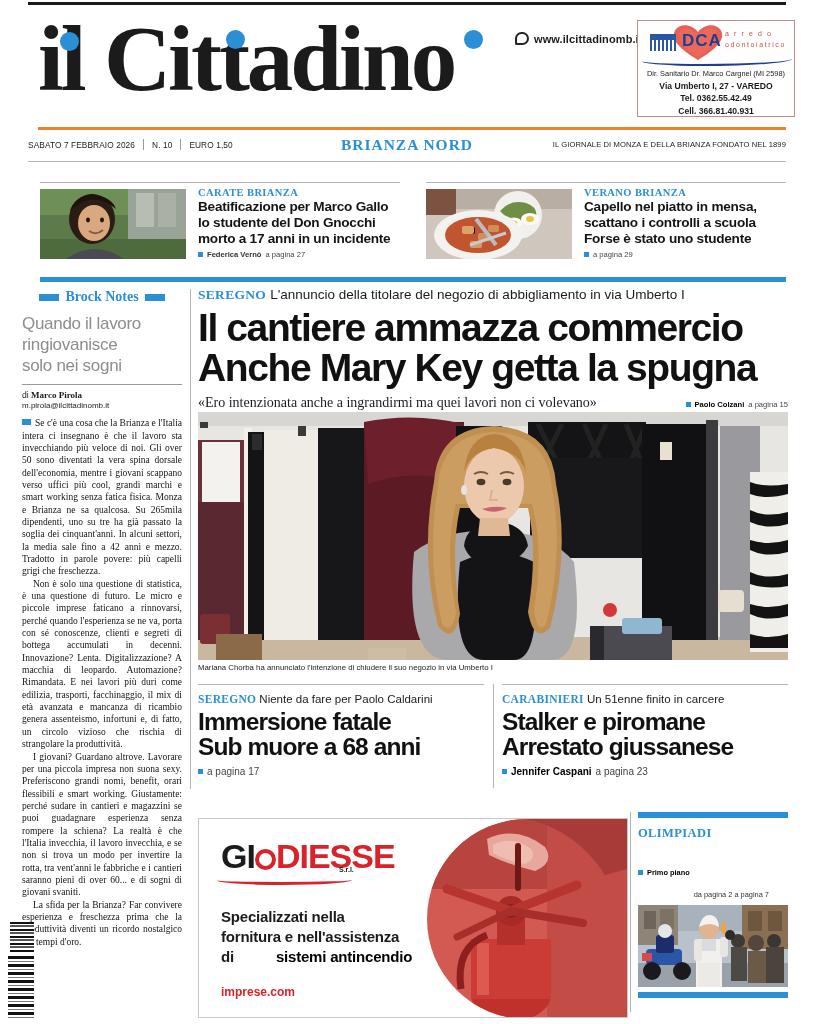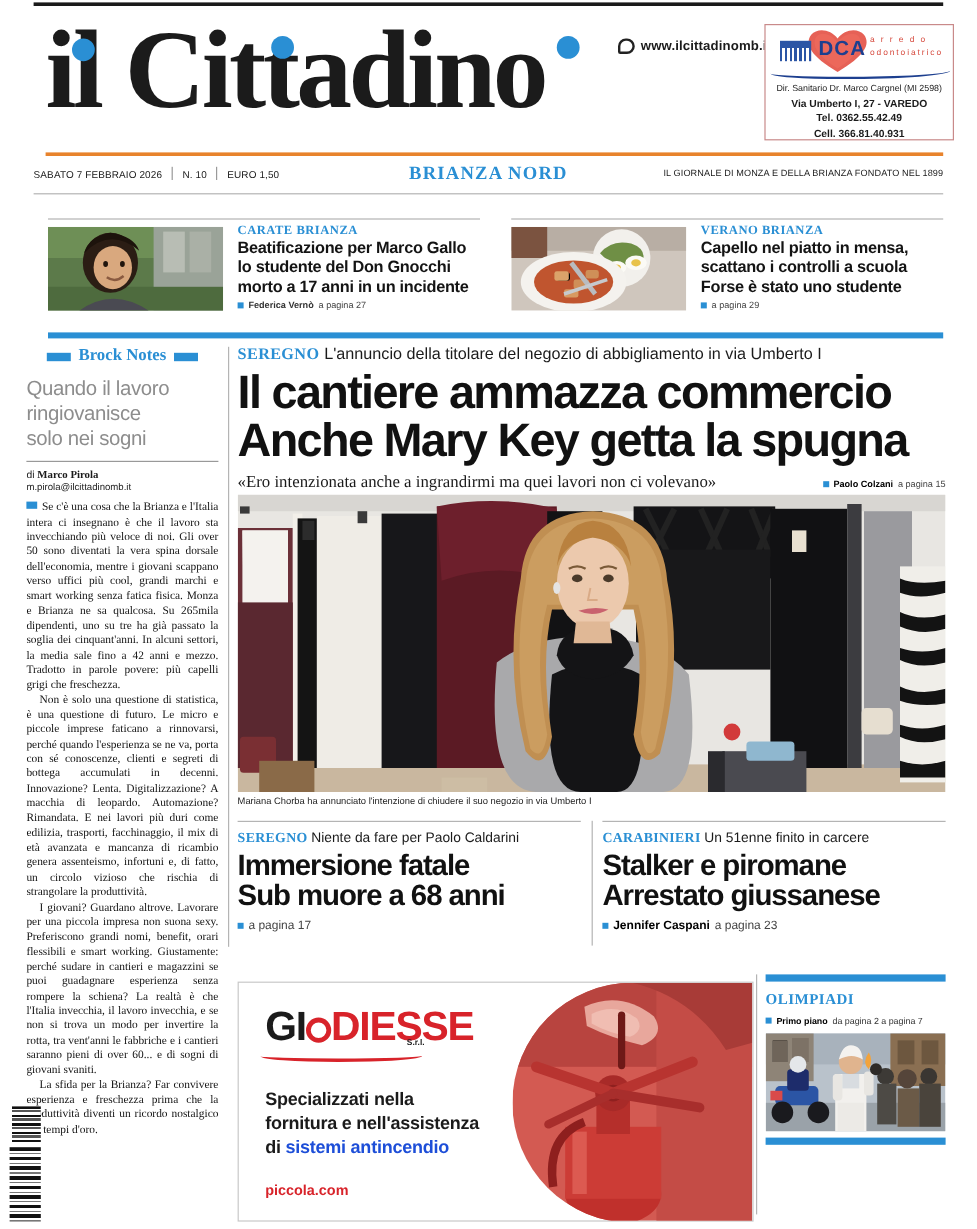--- a/index.html
+++ b/index.html
@@ -149,35 +149,35 @@
              letter-spacing:-1px; line-height:1; }
   .ad-logo .k { color:#1b1b1b; }
   .ad-logo .r { color:#d8232a; }
   .ad-logo .o { display:inline-block; width:21px; height:21px; border-radius:50%;
                 border:4px solid #d8232a; vertical-align:-2px; }
   .ad-srl { position:absolute; left:140px; top:47px; font-size:7px; font-weight:800; color:#1b1b1b; }
   .ad-swoosh { position:absolute; left:18px; top:56px; width:135px; height:10px;
                border-bottom:3px solid #d8232a; border-radius:0 0 52% 48%; }
   .ad-txt { position:absolute; left:22px; top:88px; width:205px; font-size:15px;
             font-weight:700; line-height:1.32; color:#1b1b1b; letter-spacing:-.2px; }
-  .ad-txt .red { color:#1d4ed8; }
+  .ad-txt .red { color:#000000;margin-left:38px; }
   .ad-site { position:absolute; left:22px; top:166px; font-size:12px; font-weight:800; color:#d8232a; }
   .ad-img { position:absolute; right:0; top:0; width:200px; height:200px;
             border-radius:100px 0 0 100px; overflow:hidden; }
 
   
   .oli { position:absolute; left:638px; top:812px; width:150px; }
   .oli-bar { height:6px; background:#2a8fd4; margin-bottom:8px; }
   .oli-kicker { font-family:"Liberation Serif", serif; font-weight:700; font-size:12.5px;
                 color:#2a8fd4; letter-spacing:.4px; }
   .oli-head { margin-top:4px; font-size:14.5px; font-weight:700; line-height:1.18;
               color:#111; letter-spacing:-.35px; }
   .oli-by { margin-top:5px; font-size:7.4px; display:flex; align-items:center; gap:4px; }
   .oli-by b { font-weight:700; }
-  .oli-by i { font-style:normal; color:#333; }
+  .oli-by i { font-style:normal; color:#333;margin-top:44px; }
   .oli-photo { margin-top:6px; width:150px; height:82px; overflow:hidden; }
   .oli-foot { margin-top:5px; height:6px; background:#2a8fd4; }
   .oli-vdiv { position:absolute; left:630px; top:812px; width:1px; height:200px; background:#b4b4b4; }
 
   svg { display:block; }
 </style>
 </head>
 <body>
 
 <div class="page">
@@ -481,21 +481,21 @@
     <div class="ad-logo">
       <span class="k">GI</span><span class="o"></span><span class="r">DIESSE</span>
     </div>
     <div class="ad-srl">S.r.l.</div>
     <div class="ad-swoosh"></div>
     <div class="ad-txt">
       <div>Specializzati nella</div>
       <div>fornitura e nell'assistenza</div>
       <div><span>di </span><span class="red">sistemi antincendio</span></div>
     </div>
-    <div class="ad-site">piccola.com</div>
+    <div class="ad-site">imprese.com</div>
     <div class="ad-img">
       <svg width="200" height="200" viewBox="0 0 200 200">
         <rect width="200" height="200" fill="#d35a52"></rect>
         <rect x="0" y="0" width="200" height="70" fill="#b8443f"></rect>
         <rect x="120" y="0" width="80" height="200" fill="#c44c46"></rect>
 
         <path d="M100 0 Q150 12 178 56 L200 50 L200 0 Z" fill="#a83b37"></path>
         <path d="M60 20 Q90 6 118 28 Q128 44 108 52 Q82 46 62 36 Z" fill="#e8a79c"></path>
         <path d="M66 26 Q86 16 104 30 Q110 40 98 45 Q80 42 66 34 Z" fill="#f0bdb2"></path>
 

